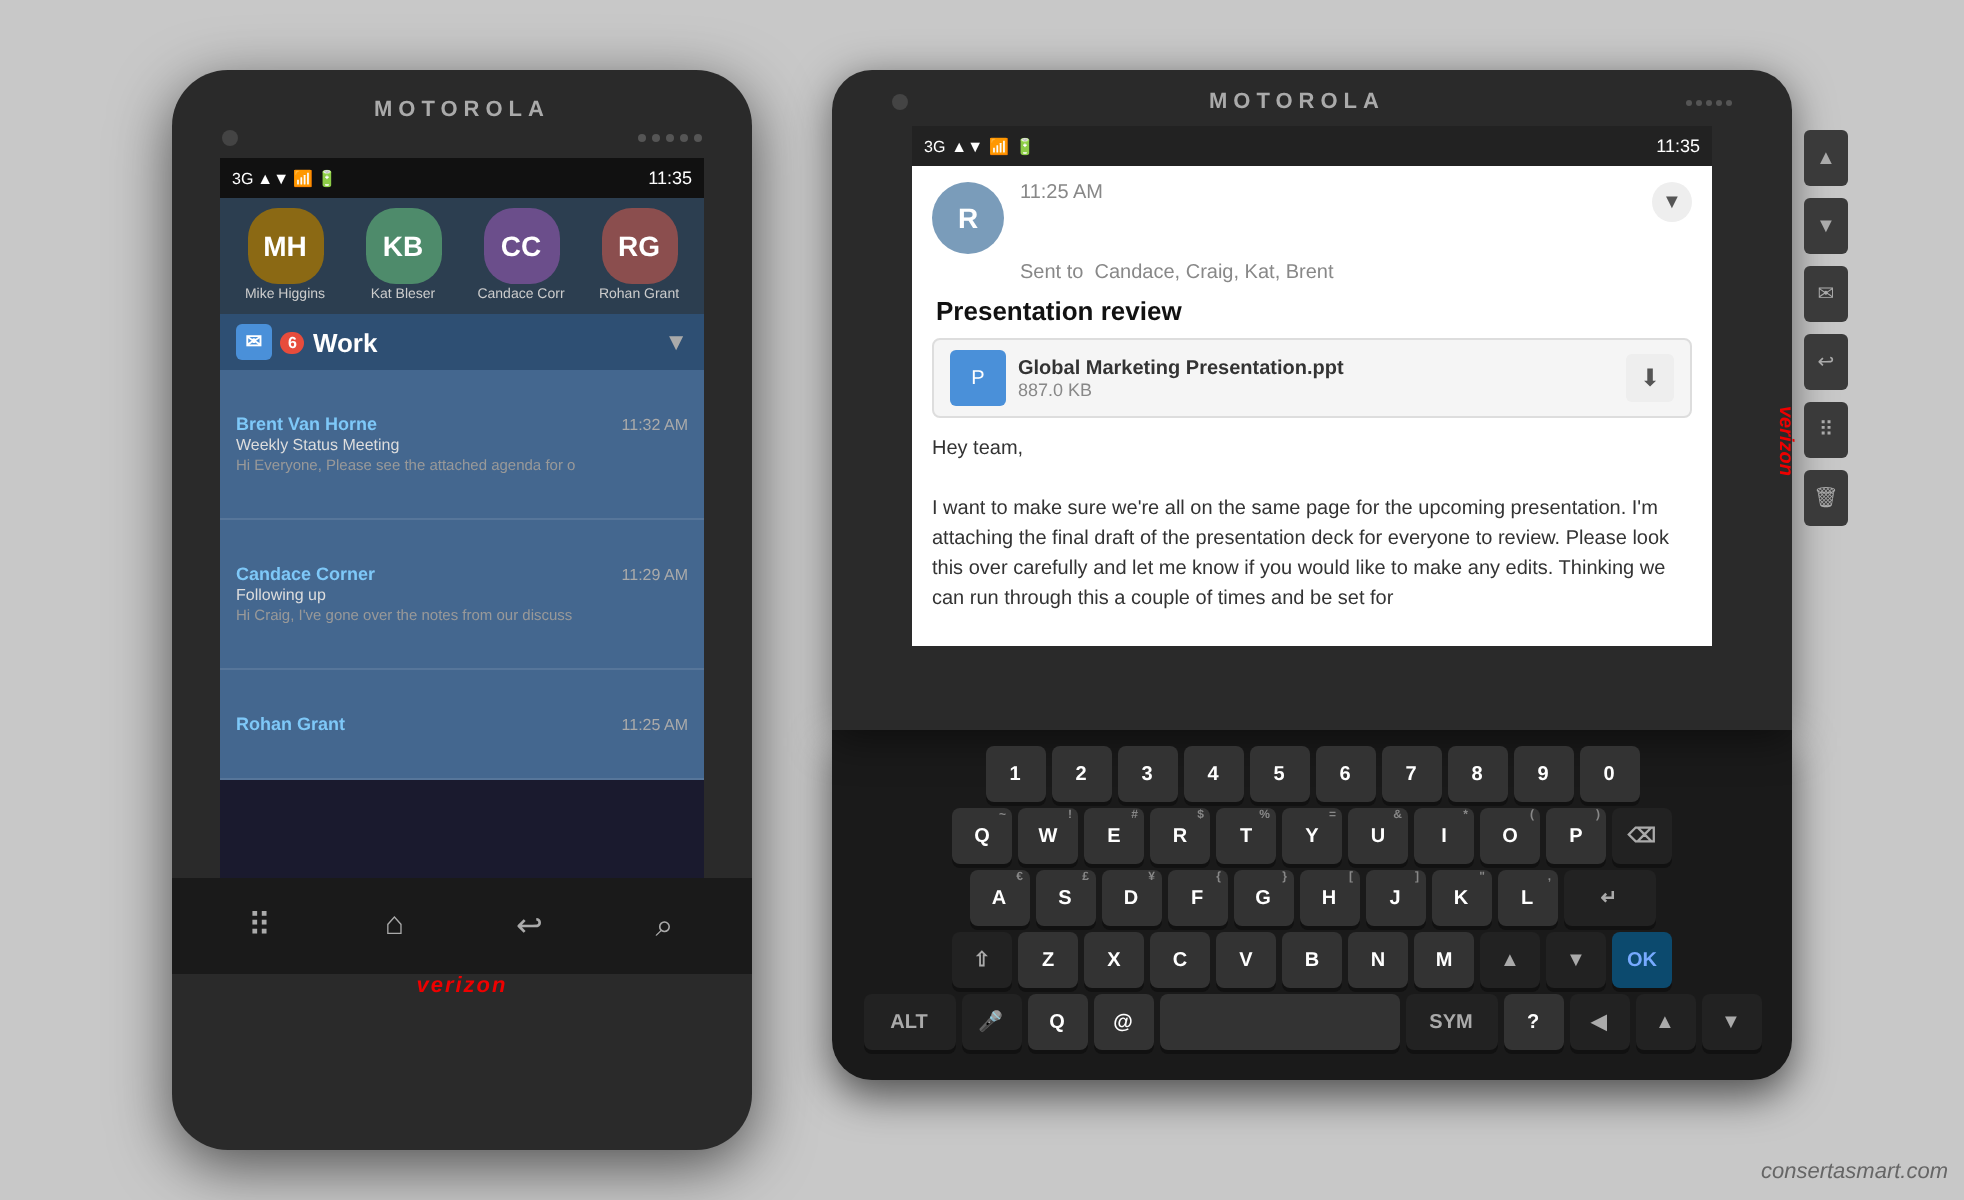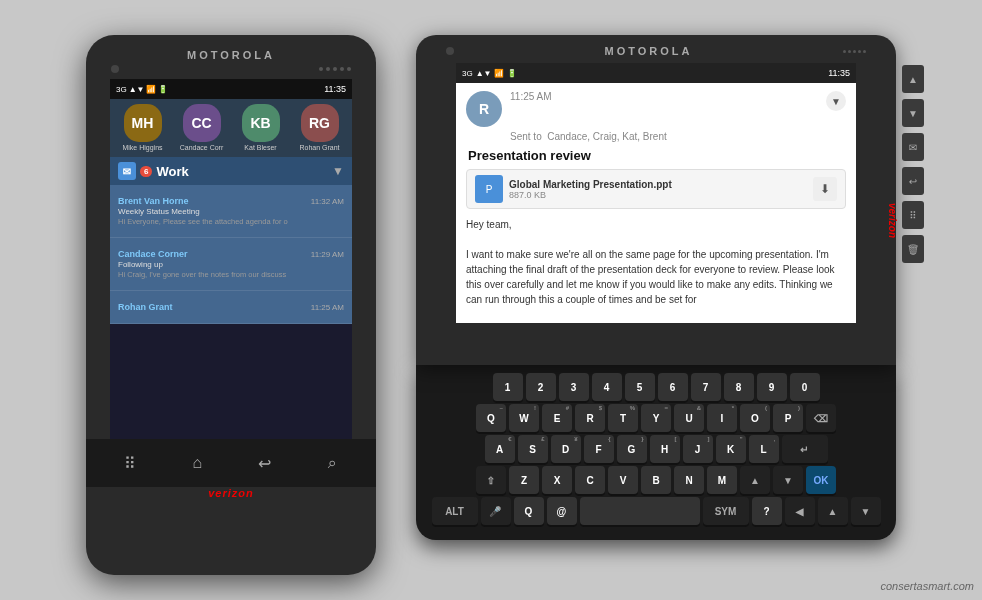--- a/index.html
+++ b/index.html
@@ -189,21 +189,21 @@
       font-size: 10px;
       color: white;
     }
 
     .expand-btn {
       color: #aaa;
       font-size: 12px;
     }
 
     .email-item {
-      padding: 11px 8px;
+      padding: 22px 8px;
       border-bottom: 1px solid rgba(255,255,255,0.1);
       background: rgba(255,255,255,0.05);
     }
 
     .email-item-header {
       display: flex;
       justify-content: space-between;
       align-items: center;
     }
 
@@ -606,26 +606,26 @@
         </div>
         <span>11:35</span>
       </div>
 
       <div class="contact-avatars">
         <div class="avatar-item">
           <div class="avatar-circle" style="background:#8B6914;">MH</div>
           <span class="avatar-name">Mike Higgins</span>
         </div>
         <div class="avatar-item">
+          <div class="avatar-circle" style="background:#4E8B6B;">KB</div>
+          <span class="avatar-name">Kat Bleser</span>
+        </div>
+        <div class="avatar-item">
           <div class="avatar-circle" style="background:#6B4E8B;">CC</div>
           <span class="avatar-name">Candace Corr</span>
-        </div>
-        <div class="avatar-item">
-          <div class="avatar-circle" style="background:#4E8B6B;">KB</div>
-          <span class="avatar-name">Kat Bleser</span>
         </div>
         <div class="avatar-item">
           <div class="avatar-circle" style="background:#8B4E4E;">RG</div>
           <span class="avatar-name">Rohan Grant</span>
         </div>
       </div>
 
       <div class="email-widget">
         <div class="email-widget-header">
           <div class="email-widget-title">

